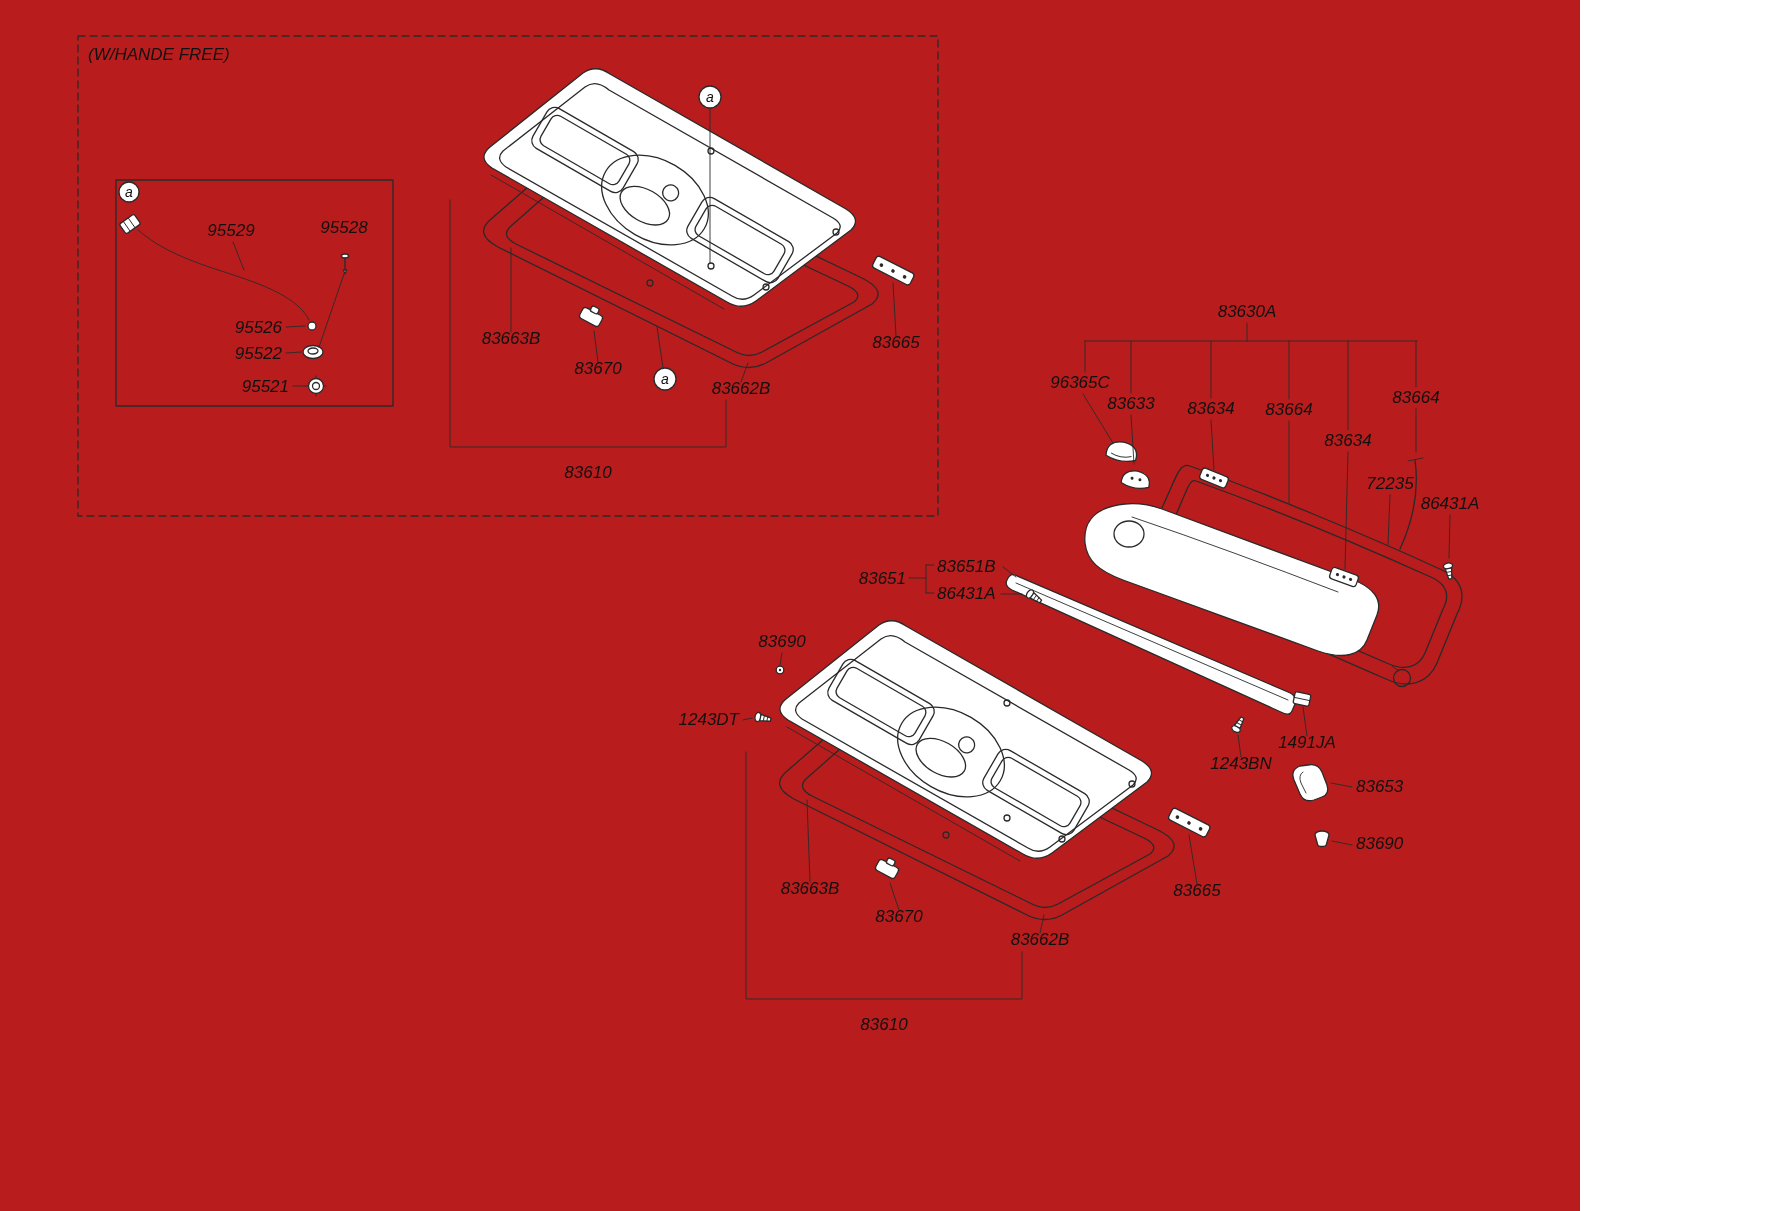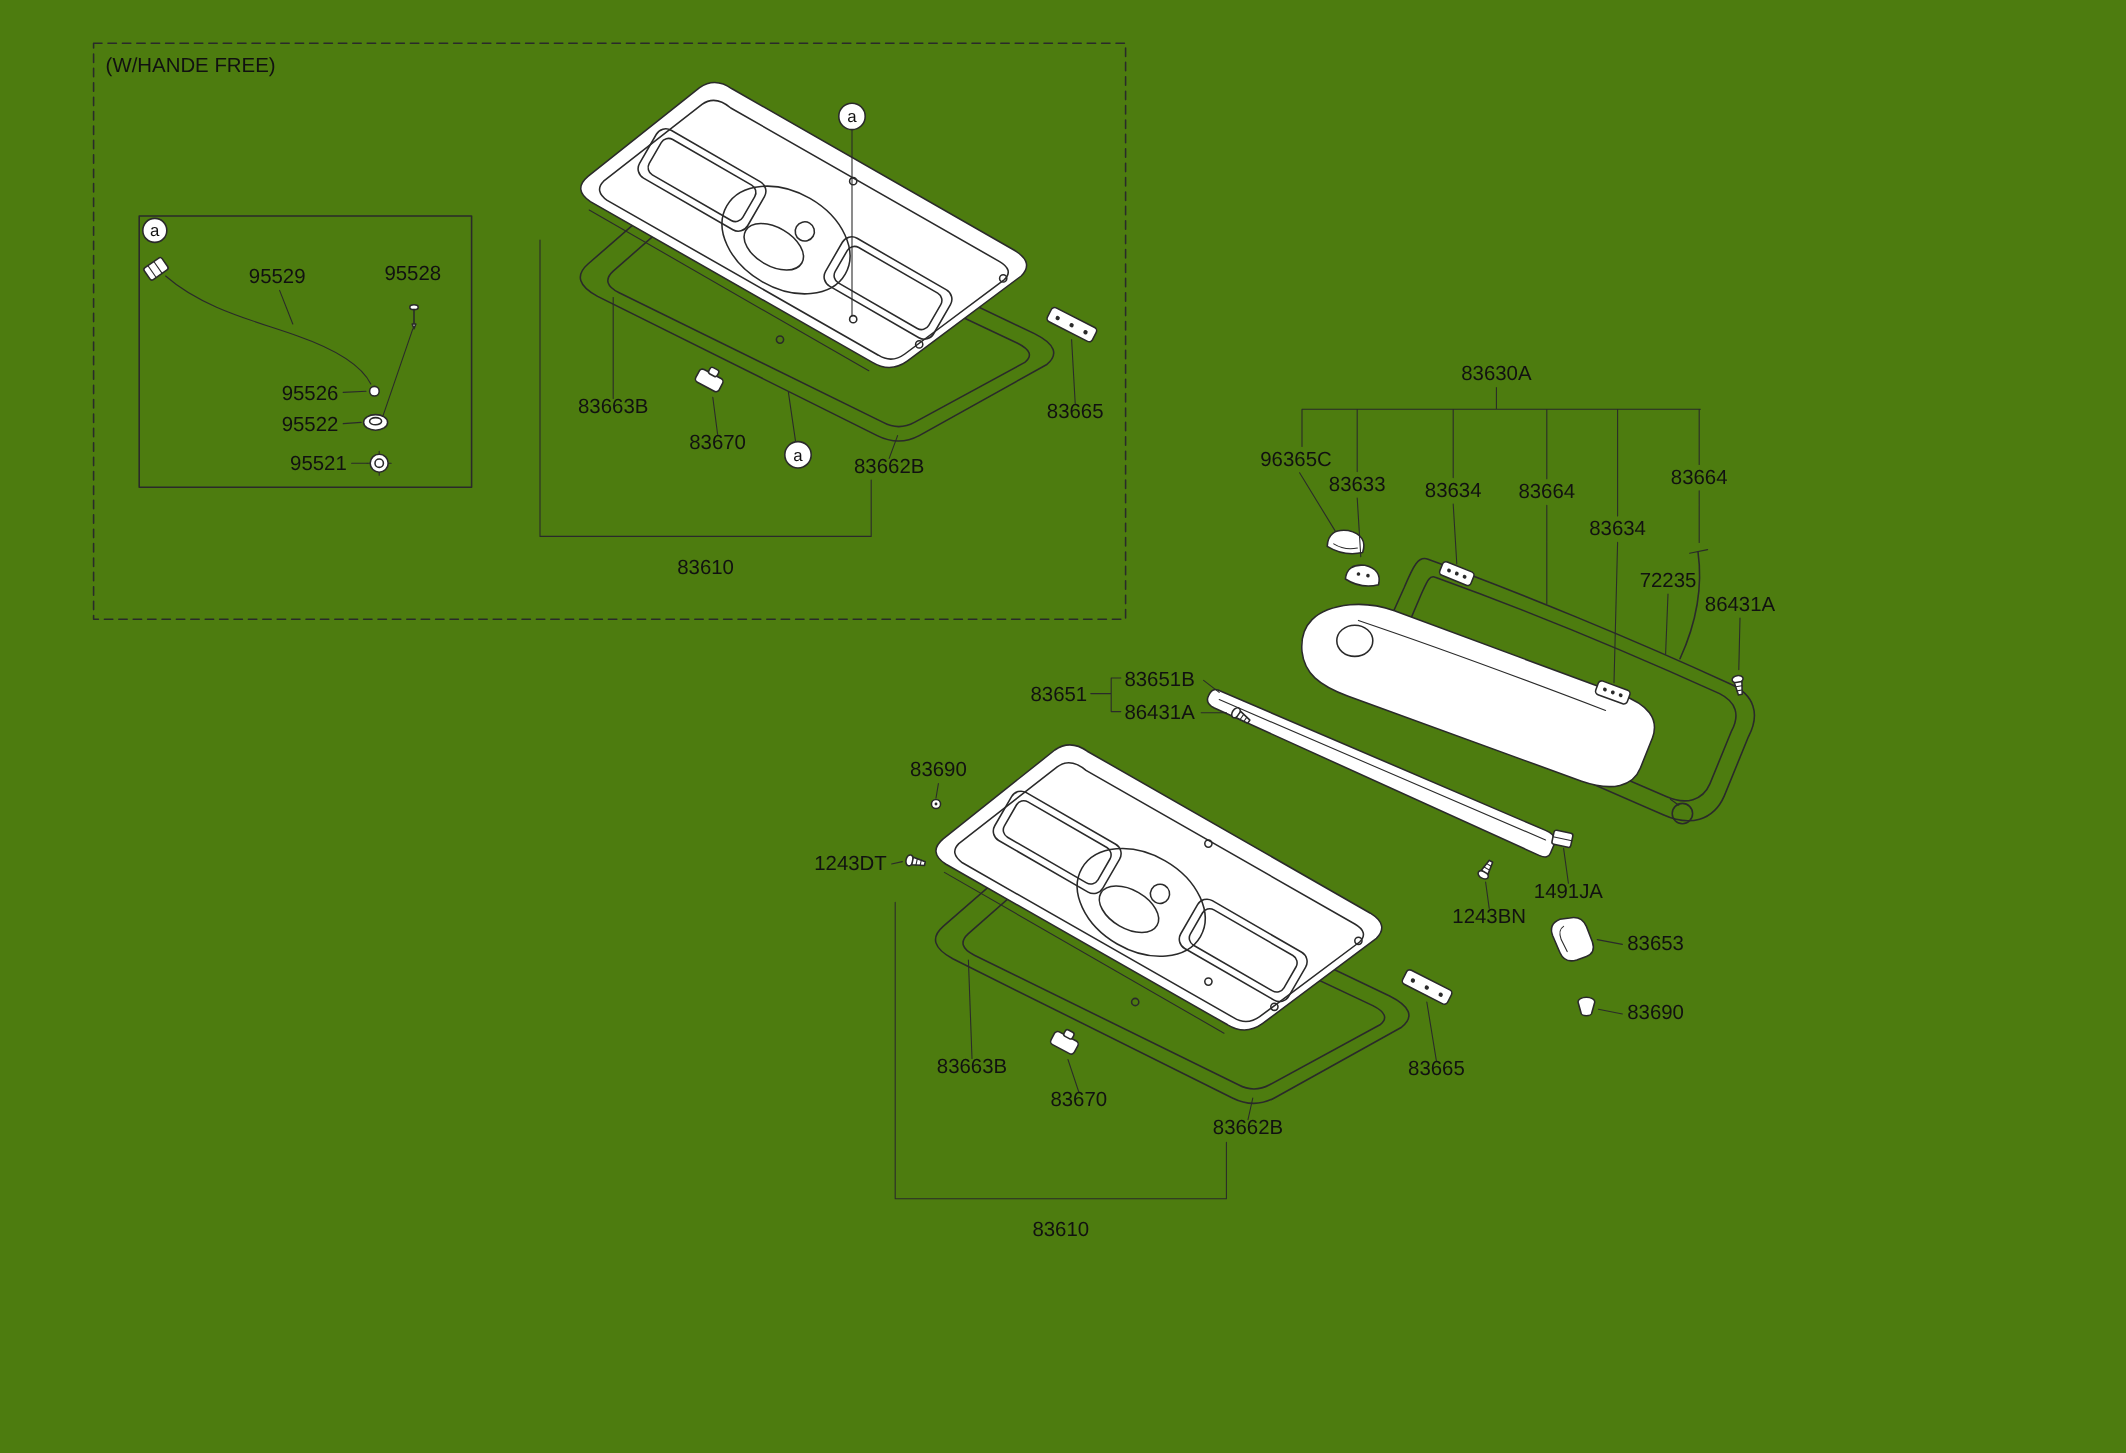--- a/index.html
+++ b/index.html
@@ -1,16 +1,16 @@
 <!DOCTYPE html>
 <html><head>
 <meta charset="utf-8">
 <style>
   html,body{margin:0;padding:0;background:#ffffff;}
-  .stage{position:relative;width:1772px;height:1211px;background:#4d7c0f;font-family:"Liberation Sans",sans-serif;overflow:hidden;}
+  .stage{position:relative;width:1580px;height:1211px;background:#b91c1c;font-family:"Liberation Sans",sans-serif;overflow:hidden;font-style:italic;}
   .stage svg{position:absolute;left:0;top:0;}
   .ln{fill:none;stroke:#2a2a2a;stroke-width:1.3;stroke-linecap:round;stroke-linejoin:round;}
   .lnthin{fill:none;stroke:#2a2a2a;stroke-width:0.9;stroke-linecap:round;stroke-linejoin:round;}
   .part{fill:#ffffff;stroke:#2a2a2a;stroke-width:1.3;stroke-linejoin:round;}
   .dot{fill:#2a2a2a;stroke:none;}
   .lbl{font-family:"Liberation Sans",sans-serif;font-size:17px;fill:#111;}
   .mid{text-anchor:middle;}
   .end{text-anchor:end;}
   .mk{font-family:"Liberation Sans",sans-serif;font-size:14px;fill:#111;text-anchor:middle;}
   .dash{stroke-dasharray:7 5;}

